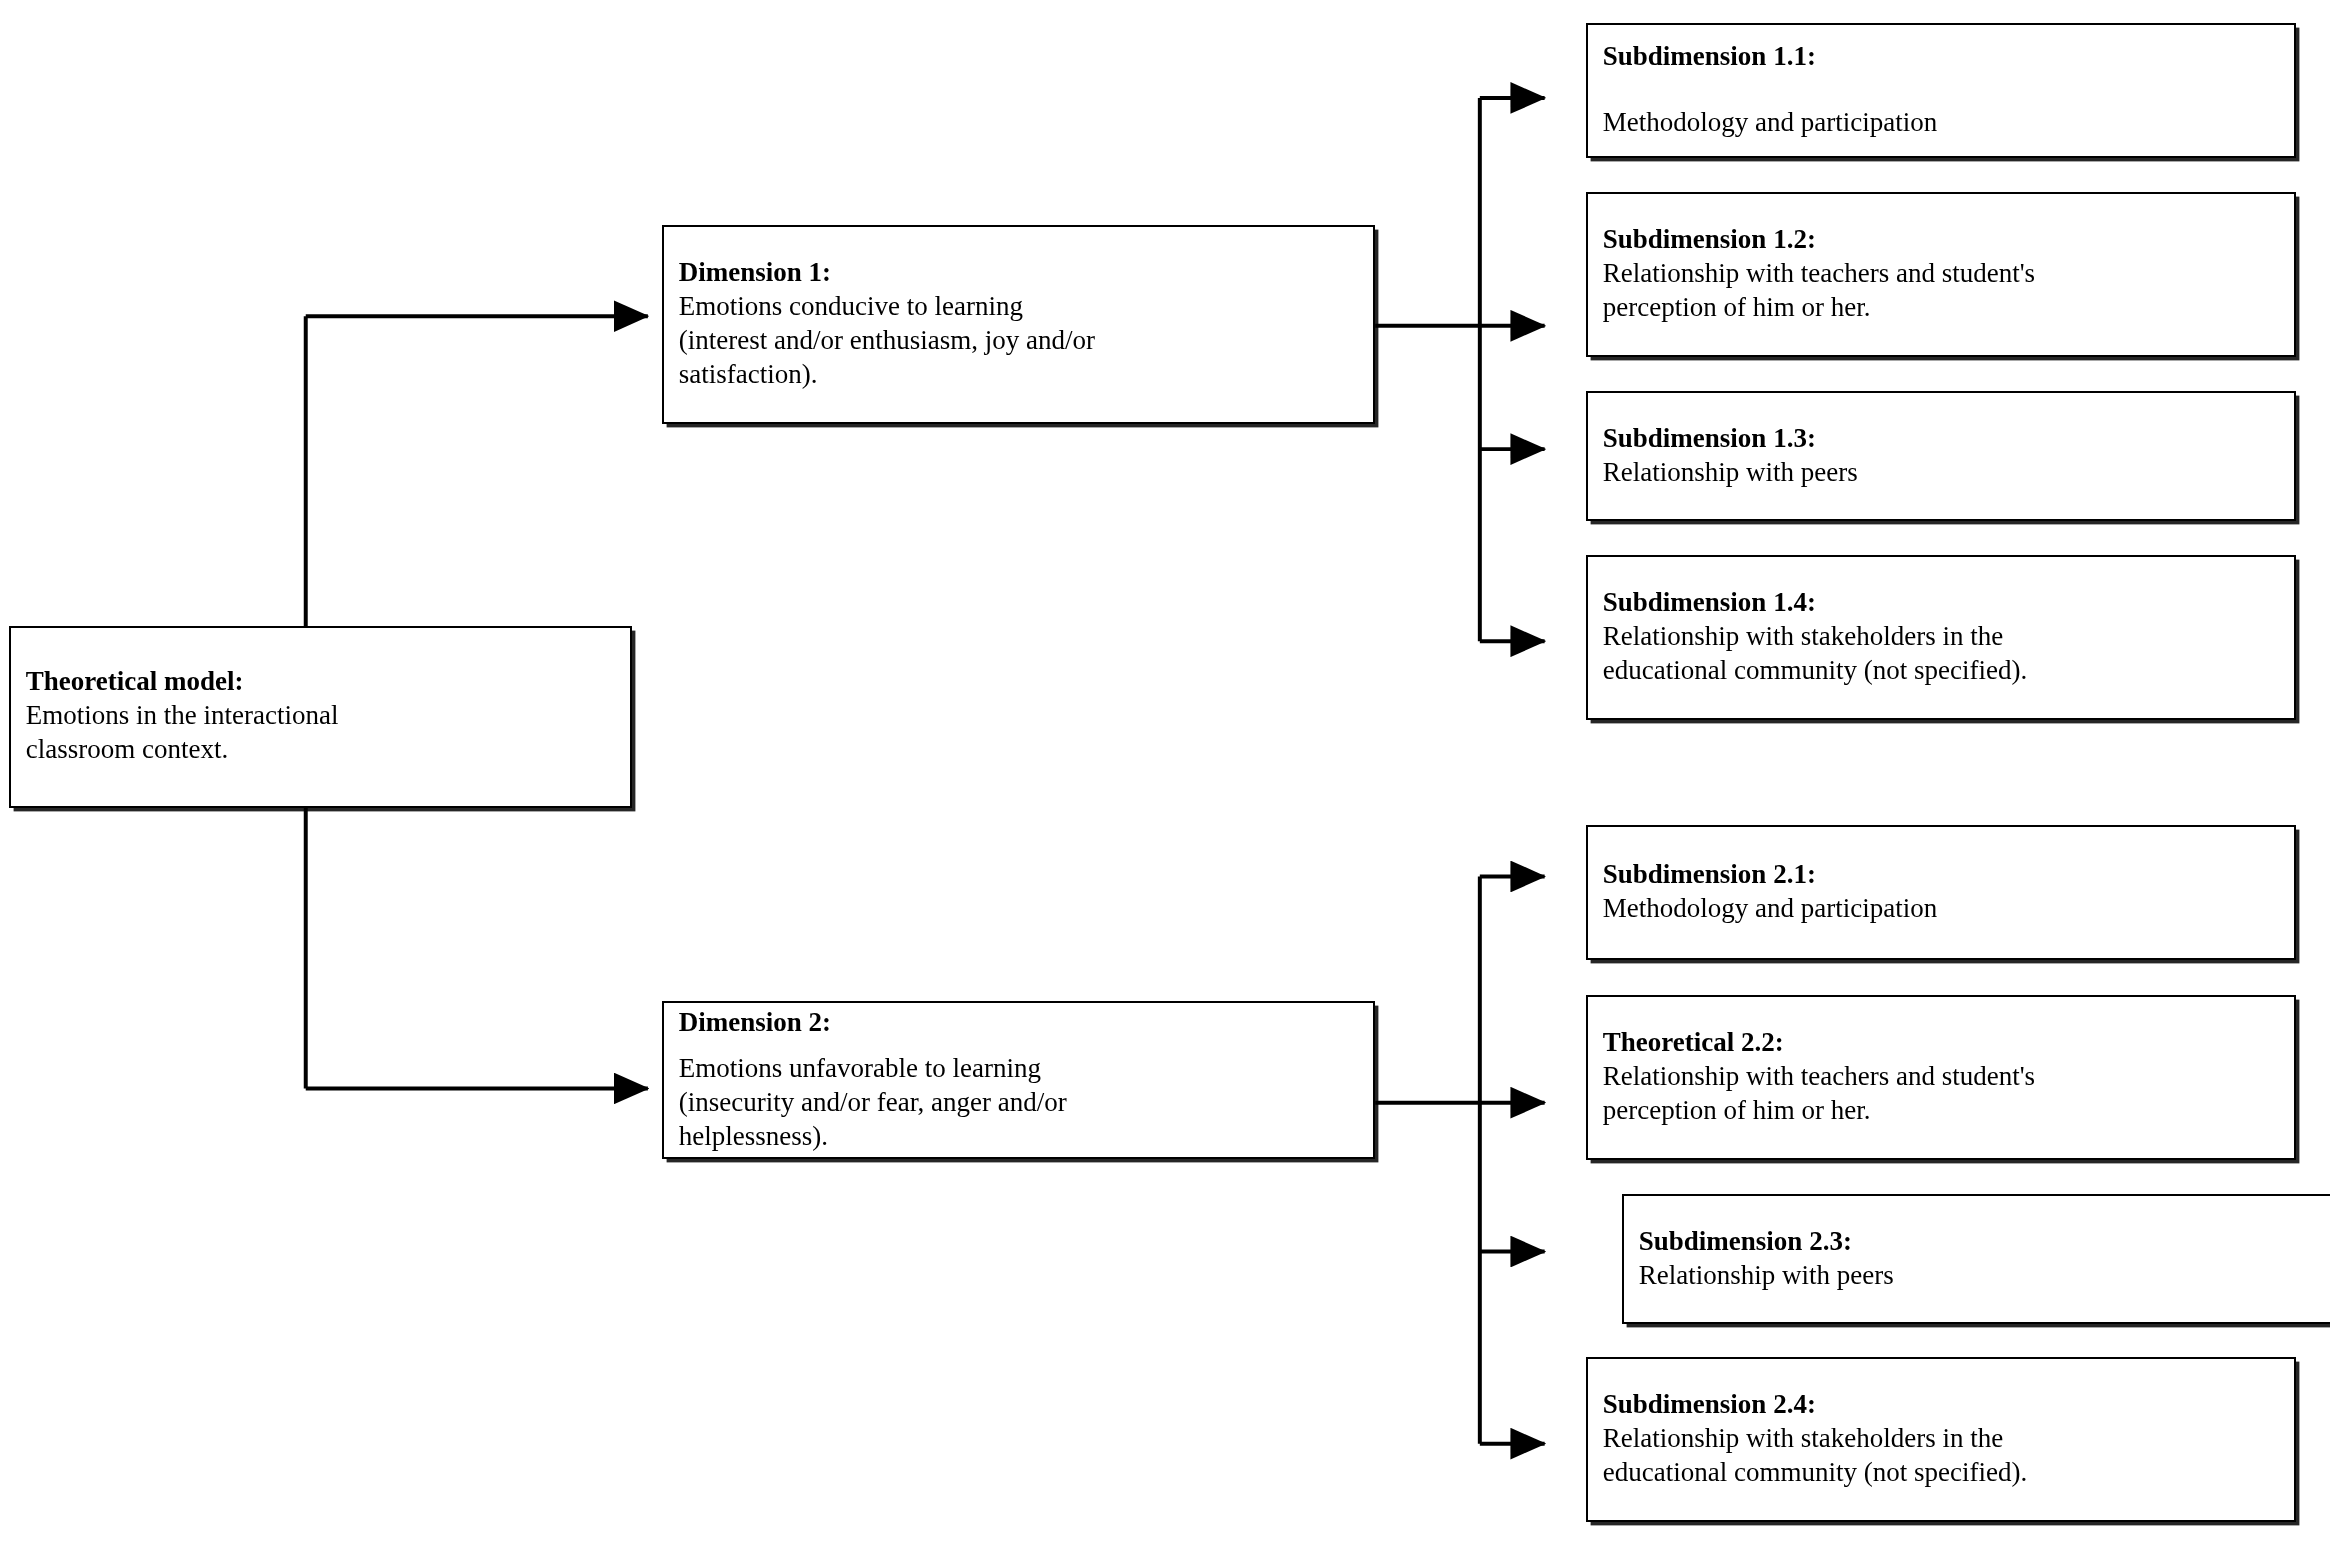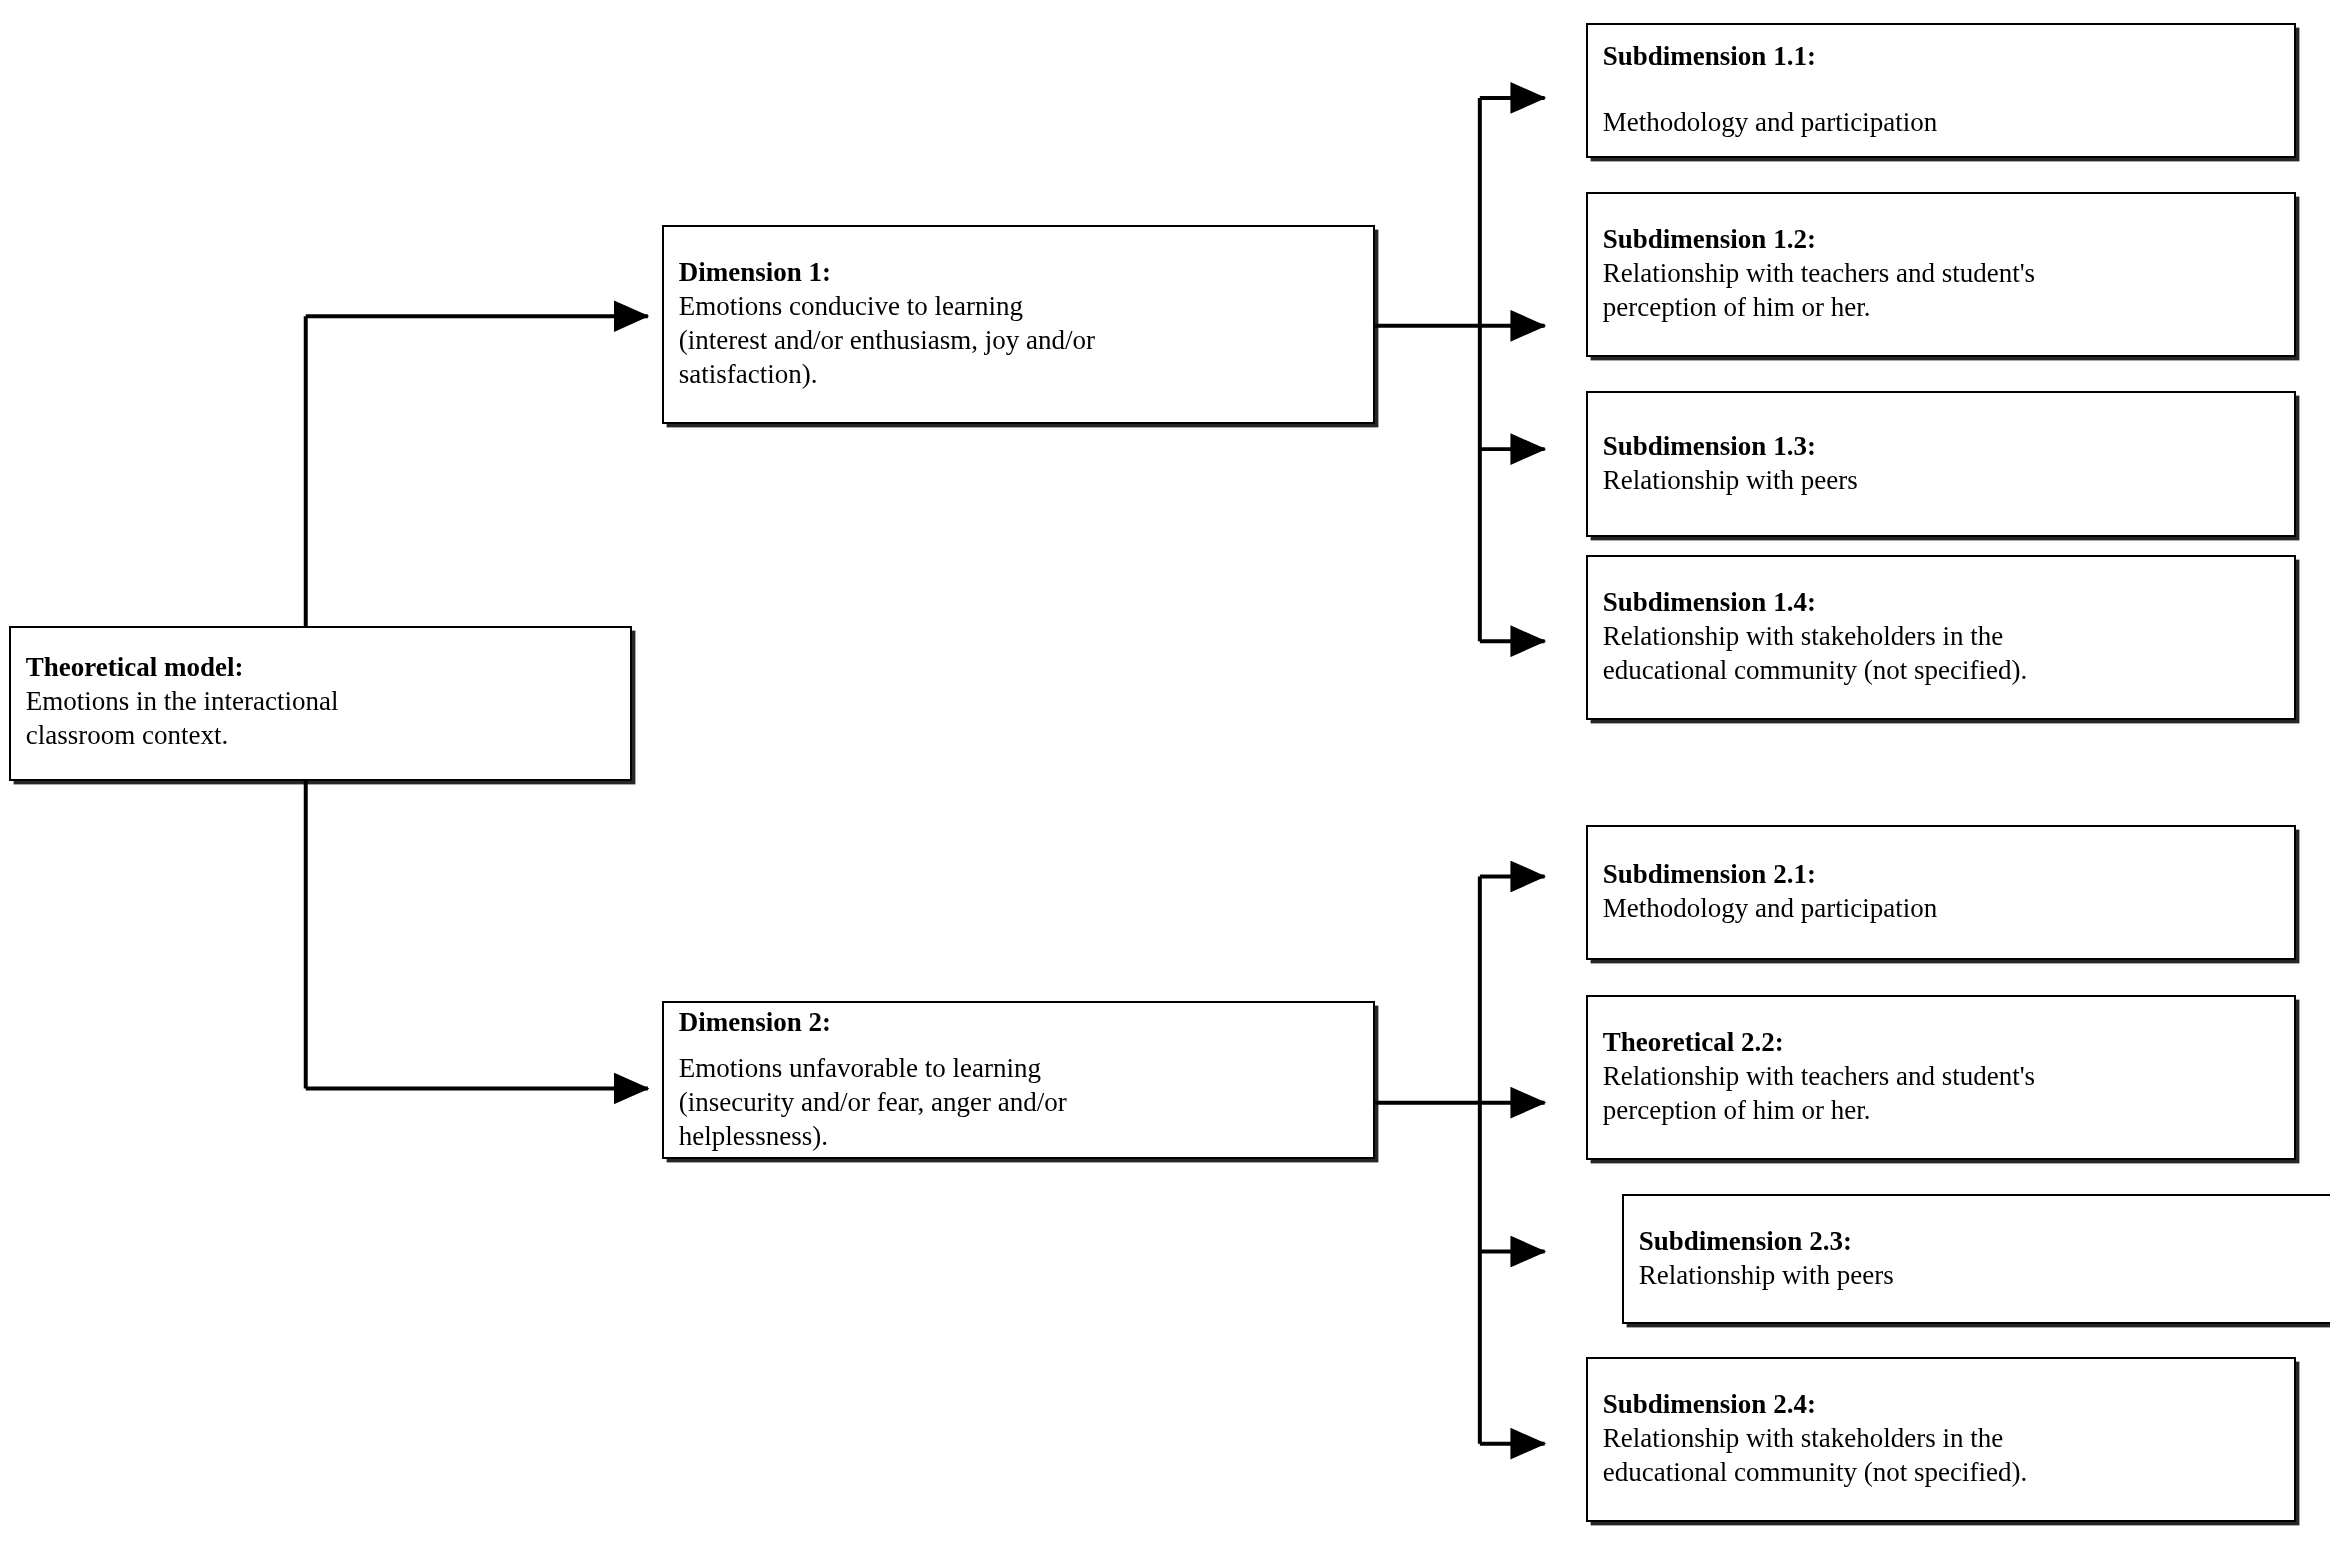--- a/index.html
+++ b/index.html
@@ -45,41 +45,41 @@
     font-size: 27px;
     line-height: 1.26;
     color: #000000;
     white-space: pre-line;
   }
   
   #theoretical-model {
     left: 9px;
     top: 626px;
     width: 623px;
-    height: 155px;
+    height: 182px;
     padding-top: 3.4px;
   }
   
   #dimension-1 {
     left: 662px;
     top: 225px;
     width: 713px;
     height: 199px;
   }
   #dimension-2 {
     left: 662px;
     top: 1001px;
     width: 713px;
     height: 158px;
     gap: 12px;
   }
   
   #sub-1-1 { left: 1586px; top: 23px;   width: 710px; height: 135px; gap: 32px; }
   #sub-1-2 { left: 1586px; top: 192px;  width: 710px; height: 165px; }
-  #sub-1-3 { left: 1586px; top: 391px;  width: 710px; height: 146px; }
+  #sub-1-3 { left: 1586px; top: 391px;  width: 710px; height: 130px; }
   #sub-1-4 { left: 1586px; top: 555px;  width: 710px; height: 165px; }
   
   #sub-2-1 { left: 1586px; top: 825px; width: 710px; height: 135px; }
   #sub-2-2 { left: 1586px; top: 995px; width: 710px; height: 165px; }
   #sub-2-3 { left: 1586px; top: 1194px; width: 744px; height: 130px; margin-left: 36px; }
   #sub-2-4 { left: 1586px; top: 1357px; width: 710px; height: 165px; }
 </style>
 </head>
 <body>
 

